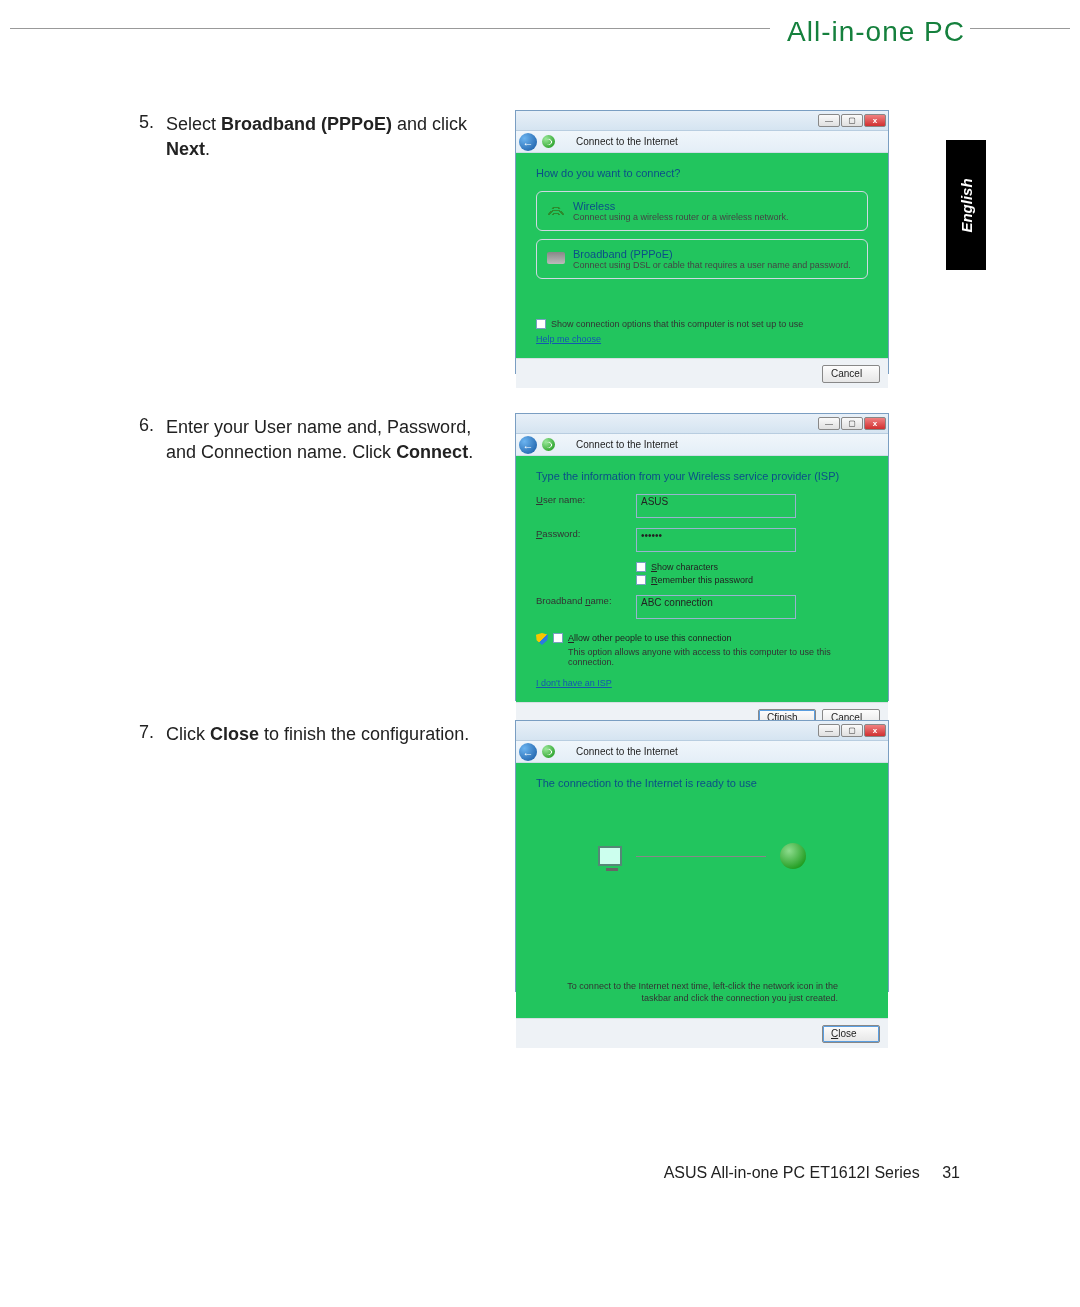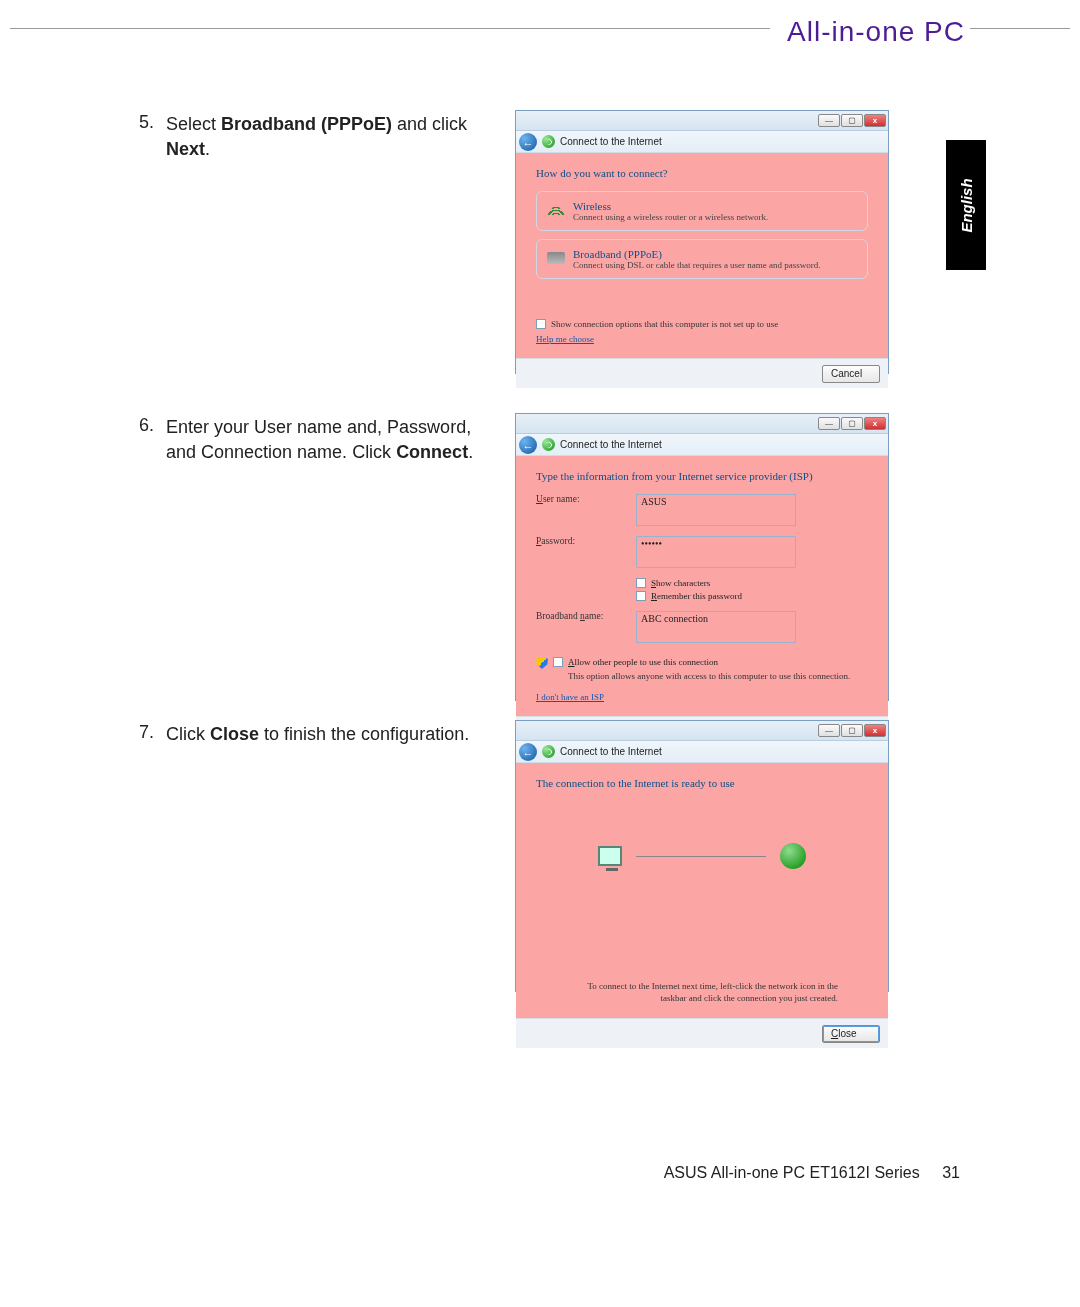--- a/index.html
+++ b/index.html
@@ -26,21 +26,21 @@
     width: 100px;
     height: 1px;
     background: #999;
   }
   .header-title {
     position: absolute;
     top: 16px;
     right: 115px;
     font-family: "Segoe UI", Arial, sans-serif;
     font-size: 28px;
-    color: #4c1d95;
+    color: #15803d;
     font-weight: 400;
     letter-spacing: 1px;
   }
   .lang-tab {
     position: absolute;
     top: 140px;
     right: 94px;
     width: 40px;
     height: 130px;
     background: #000;
@@ -139,26 +139,25 @@
     content:"";
     position:absolute;
     left:4px; top:4px;
     width:5px; height:5px;
     border:1px solid #fff;
     border-left:none;
     border-bottom:none;
     border-radius:50%;
     transform:rotate(45deg);
   }
-  .header-text { font-size: 10px; color: #222; }
+  .header-text { font-size: 10px; color: #222; margin-left: 16px; }
 
   .body-area {
-    background: #fca5a5;
+    background: #22c55e;
     padding: 14px 20px 14px 20px;
-    font-family: Liberation Serif, serif;
   }
   .prompt-head {
     font-size: 11px;
     color: #0b4f88;
     margin-bottom: 12px;
   }
   .option-card {
     border: 1px solid #cfd8e2;
     border-radius: 6px;
     padding: 8px 10px;
@@ -236,21 +235,21 @@
     margin-bottom: 10px;
   }
   .form-row label {
     width: 100px;
     font-size: 9.5px;
     color: #333;
   }
   .form-row label u { text-decoration: underline; }
   .txt-input {
     width: 160px;
-    height: 32px;
+    height: 24px;
     border: 1px solid #99b3cf;
     padding: 0 4px;
     font-size: 10px;
     line-height: 14px;
   }
   .sub-chk-row {
     margin-left: 100px;
     display: flex;
     align-items: center;
     gap: 5px;
@@ -393,21 +392,21 @@
       </div>
   </div>
   <div class="header-row">
     <div class="back-btn">
         <span>←</span>
       </div>
     <div class="cti-icon"></div>
     <div class="header-text">Connect to the Internet</div>
   </div>
   <div class="body-area" style="min-height:210px;">
-    <div class="prompt-head">Type the information from your Internet service provider (ISP)</div>
+    <div class="prompt-head">Type the information from your Wireless service provider (ISP)</div>
     <div class="form-row">
       <label><u>U</u><span>ser name:</span></label>
       <div class="txt-input">ASUS</div>
     </div>
     <div class="form-row">
       <label><u>P</u><span>assword:</span></label>
       <div class="txt-input">••••••</div>
     </div>
     <div class="sub-chk-row">
       <div class="chk"></div>

